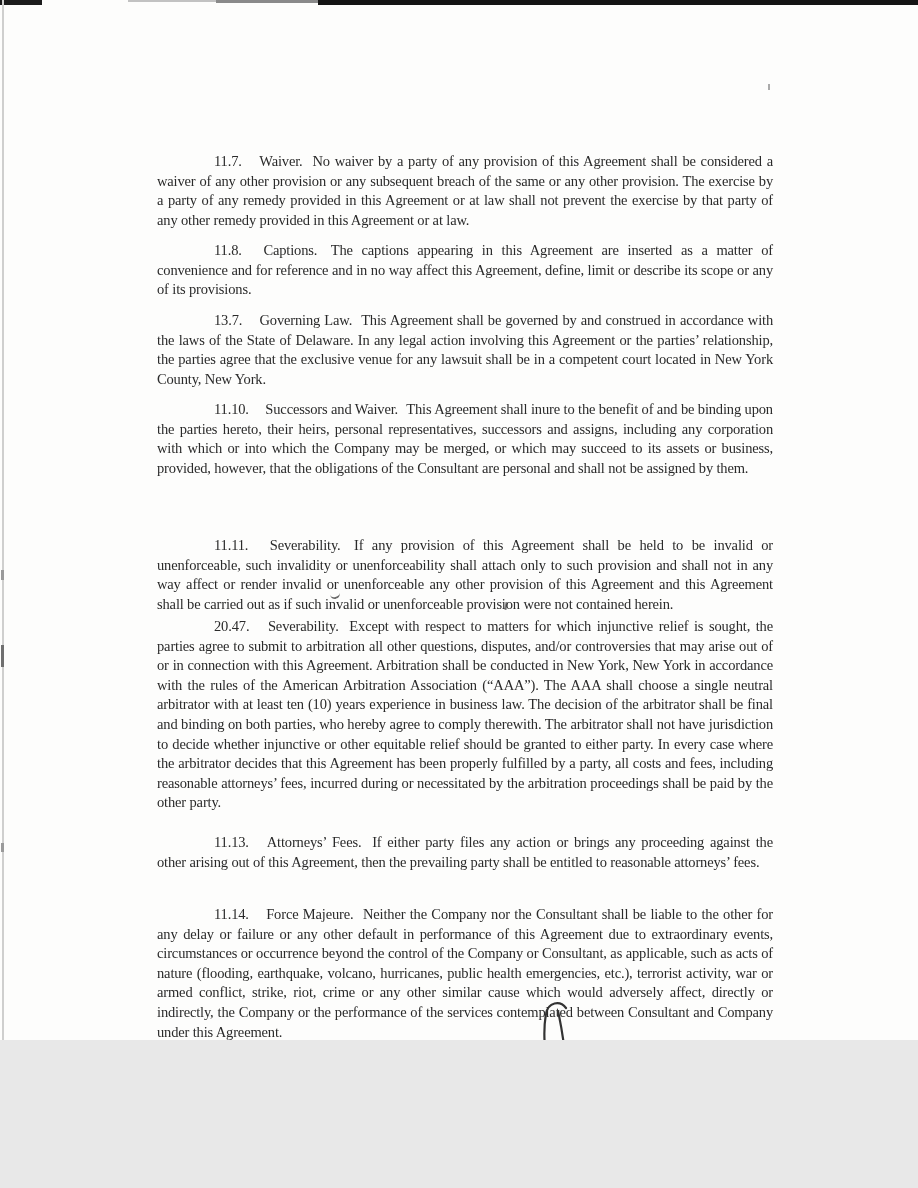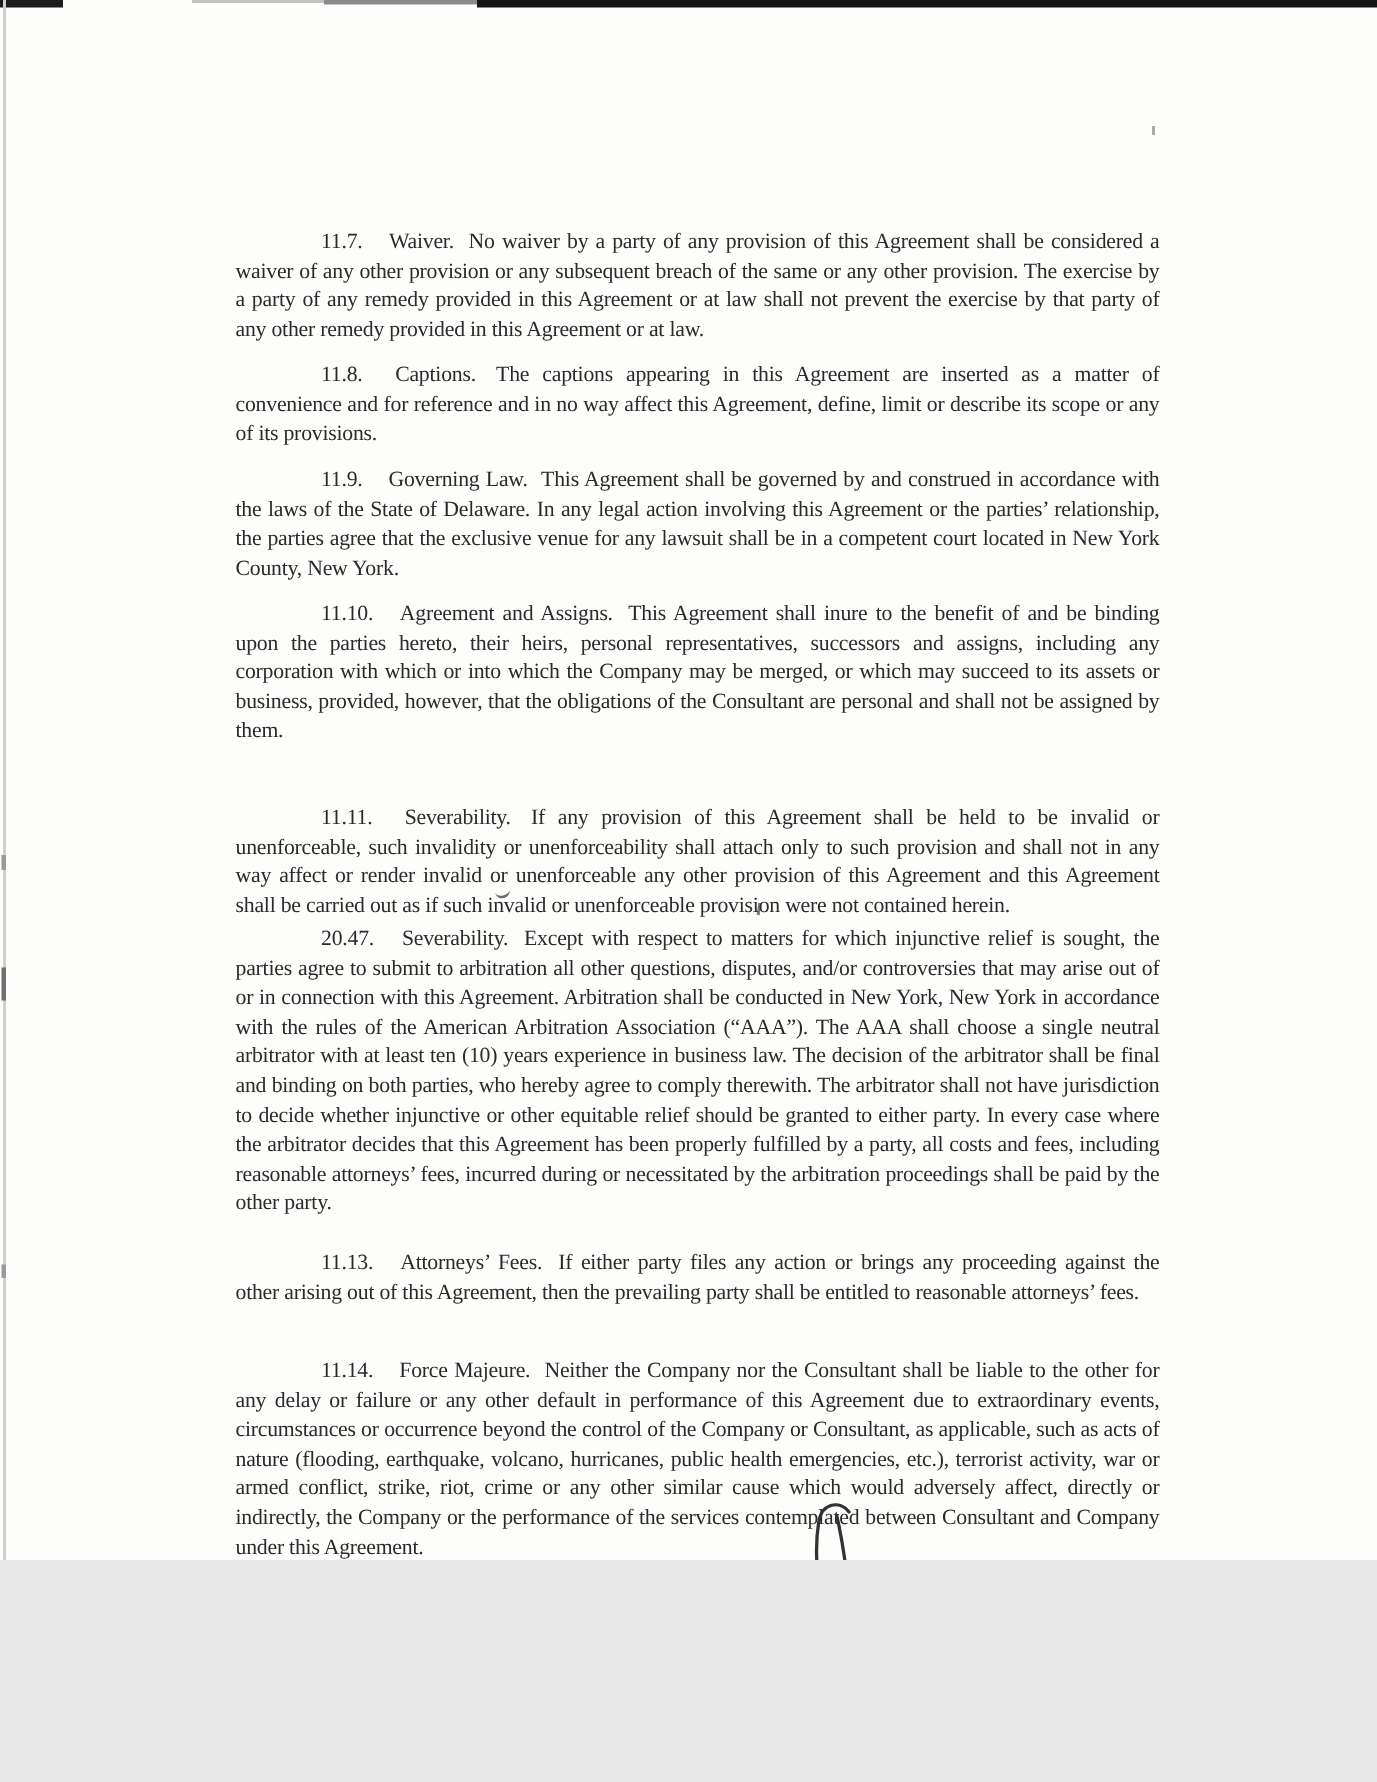--- a/index.html
+++ b/index.html
@@ -82,28 +82,28 @@
       <span>No waiver by a party of any provision of this Agreement shall be considered a waiver of any other provision or any subsequent breach of the same or any other provision. The exercise by a party of any remedy provided in this Agreement or at law shall not prevent the exercise by that party of any other remedy provided in this Agreement or at law.</span>
     </p>
 
     <p class="para" style="top:241px">
       <span class="sec-num">11.8.</span>
       <span class="sec-title">Captions.</span>
       <span>The captions appearing in this Agreement are inserted as a matter of convenience and for reference and in no way affect this Agreement, define, limit or describe its scope or any of its provisions.</span>
     </p>
 
     <p class="para" style="top:311px">
-      <span class="sec-num">11.9.</span>
+      <span class="sec-num">13.7.</span>
       <span class="sec-title">Governing Law.</span>
       <span>This Agreement shall be governed by and construed in accordance with the laws of the State of Delaware. In any legal action involving this Agreement or the parties’ relationship, the parties agree that the exclusive venue for any lawsuit shall be in a competent court located in New York County, New York.</span>
     </p>
 
     <p class="para" style="top:400px">
       <span class="sec-num">11.10.</span>
-      <span class="sec-title">Agreement and Assigns.</span>
+      <span class="sec-title">Successors and Waiver.</span>
       <span>This Agreement shall inure to the benefit of and be binding upon the parties hereto, their heirs, personal representatives, successors and assigns, including any corporation with which or into which the Company may be merged, or which may succeed to its assets or business, provided, however, that the obligations of the Consultant are personal and shall not be assigned by them.</span>
     </p>
 
     <p class="para" style="top:536px">
       <span class="sec-num">11.11.</span>
       <span class="sec-title">Severability.</span>
       <span>If any provision of this Agreement shall be held to be invalid or unenforceable, such invalidity or unenforceability shall attach only to such provision and shall not in any way affect or render invalid or unenforceable any other provision of this Agreement and this Agreement shall be carried out as if such invalid or unenforceable provision were not contained herein.</span>
     </p>
 
     <p class="para" style="top:617px">

